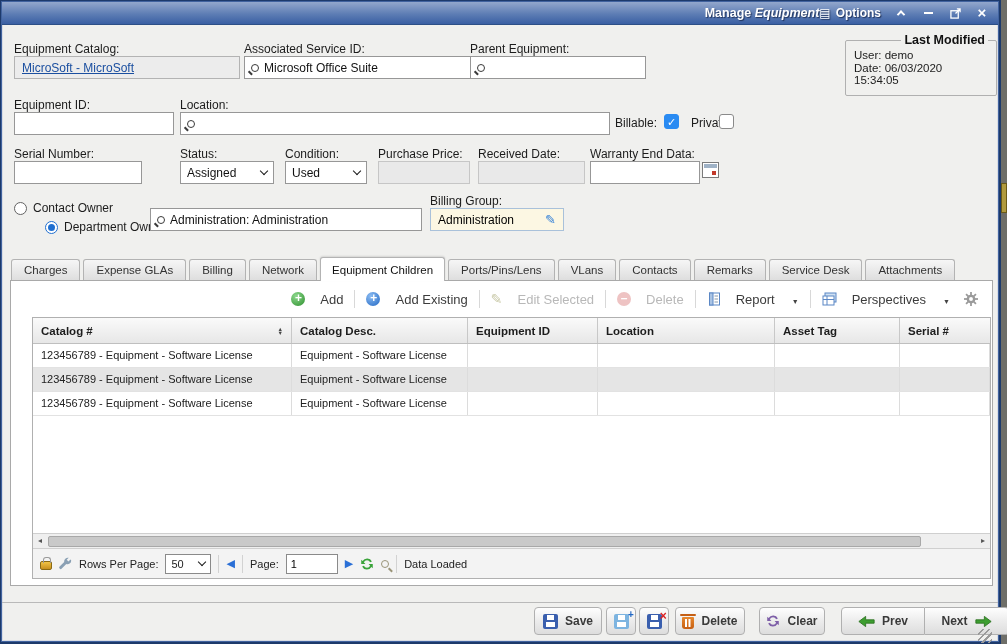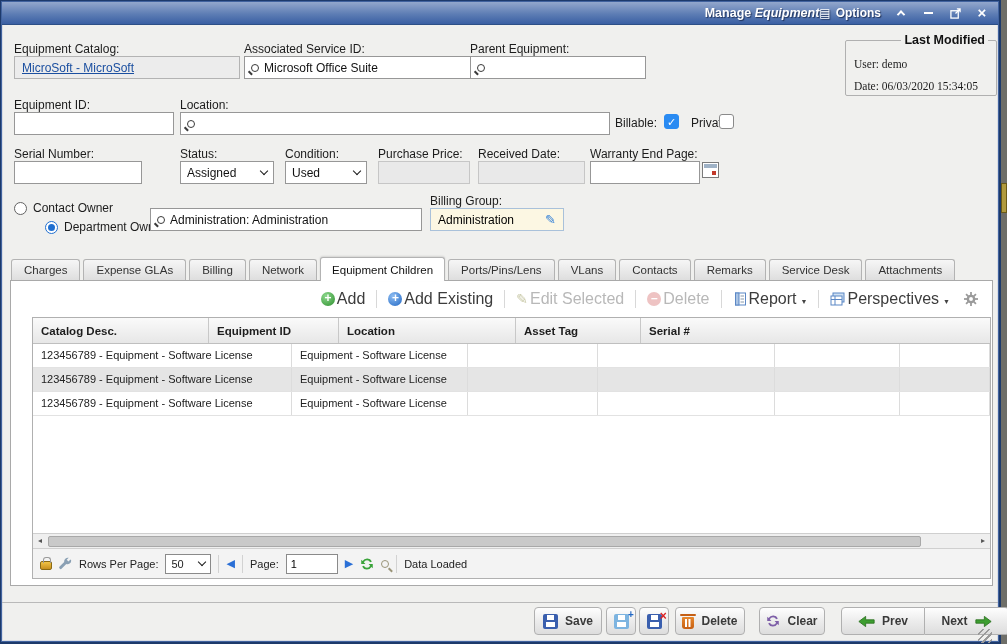--- a/index.html
+++ b/index.html
@@ -39,21 +39,21 @@
 
   .mag { position:relative; width:8px; height:8px; border:1.6px solid #3a3a3a; border-radius:50%; flex:0 0 auto; margin-right:5px; }
   .mag::after { content:""; position:absolute; width:5px; height:1.6px; background:#3a3a3a; transform:rotate(45deg); left:-4.5px; top:7px; }
 
   .side-btn { position:absolute; right:1px; top:1px; width:17px; height:19px; background:linear-gradient(#fdfdfd,#d6d6d6); border:1px solid #999; border-radius:2px; display:flex; align-items:center; justify-content:center; cursor:pointer; }
   .page-ico { position:relative; width:7px; height:10px; border:1px solid #858585; background:#fff; }
   .page-ico::after { content:""; position:absolute; left:1.5px; top:2px; width:3px; height:1px; background:#8a8a8a; box-shadow:0 2.5px 0 #8a8a8a,0 5px 0 #8a8a8a; }
 
   fieldset.lastmod { position:absolute; left:843px; top:8px; width:152px; height:63px; margin:0; border:1px solid #b0b0b0; border-radius:2px; padding:1px 8px 4px; }
   fieldset.lastmod legend { font-size:12.5px; font-weight:bold; color:#111; padding:0 3px;text-align:right; }
-  .lm-line { font-size:11.5px; color:#1c1c1c; margin-top:10px;font-family:Liberation Serif, serif; }
+  .lm-line { font-size:11.5px; color:#1c1c1c; margin-top:1px; }
 
   .cb { position:absolute; width:15px; height:15px; border:1px solid #8a8a8a; border-radius:3px; background:#fff; cursor:pointer; }
   .cb.checked { background:#2a8bf2; border-color:#2a8bf2; }
   .cb.checked::after { content:"✓"; display:block; color:#fff; font-size:11px; font-weight:bold; text-align:center; line-height:14px; }
 
   .select-chev { width:6px; height:6px; border-right:1.8px solid #1a1a1a; border-bottom:1.8px solid #1a1a1a; transform:rotate(45deg); margin-top:-3px; flex:0 0 auto; }
   .field.select { justify-content:space-between; cursor:pointer; }
 
   .cal { position:absolute; width:17px; height:16px; background:#fff; border:1px solid #7a7a7a; cursor:pointer; }
   .cal::before { content:""; position:absolute; left:1px; right:1px; top:1px; height:3.5px; background:#9fb2c6; }
@@ -69,21 +69,21 @@
 
   
   .tabwrap { position:absolute; left:8px; top:228px; width:983px; height:333px; }
   .tabs { display:flex; align-items:flex-end; height:27px; position:relative; z-index:2; padding-left:1px; }
   .tab { margin-right:3px; border:1px solid #b3b3b3; border-bottom:none; border-radius:3px 3px 0 0;
     padding:4px 12px; background:linear-gradient(#f6f6f6,#dedede); font-size:11.5px; color:#333; cursor:pointer; white-space:nowrap; }
   .tab.active { background:#fff; padding:6px 11px 5px; position:relative; top:1px; color:#111; box-shadow:0 -1px 2px rgba(0,0,0,.12); }
   .panel { position:absolute; top:27px; left:0; right:0; bottom:0; background:#fff; border:1px solid #a9a9a9; display:flex; flex-direction:column; }
 
   .toolbar { height:36px; display:flex; align-items:center; justify-content:flex-end; padding:0 8px; gap:2px; }
-  .tbtn { display:flex; align-items:center; gap:2px; font-size:16px; color:#3c3c3c; padding:3px 6px; cursor:pointer; white-space:nowrap; }
+  .tbtn { display:flex; align-items:center; gap:15px; font-size:13px; color:#3c3c3c; padding:3px 6px; cursor:pointer; white-space:nowrap; }
   .tbtn.disabled { color:#b8b8b8; cursor:default; }
   .tsep { width:1px; height:18px; background:#d8d8d8; margin:0 3px; }
   .ic-circle { width:14px; height:14px; border-radius:50%; color:#fff; font-size:12px; font-weight:bold; line-height:13px; text-align:center; flex:0 0 auto; }
   .ic-circle.green { background:radial-gradient(circle at 35% 30%,#8cd88c,#2e8f2e); }
   .ic-circle.blue  { background:radial-gradient(circle at 35% 30%,#8cbcf2,#2268c4); }
   .ic-circle.reddis{ background:#eec3c3; }
   .g-plus::after { content:"+"; } .g-minus::after { content:"–"; }
   .pencil-dis::after { content:"✎"; color:#c9c9a8; font-size:14px; }
   .g-caret::after { content:"▼"; font-size:7px; color:#444; margin-left:2px; }
 
@@ -234,21 +234,21 @@
         <span>Used</span>
         <i class="select-chev"></i>
       </div>
 
       <div class="lbl" style="left:376px; top:122px;">Purchase Price:</div>
       <input class="field disabled" style="left: 376px; top: 136px; width: 92px;" disabled="" value="">
 
       <div class="lbl" style="left:476px; top:122px;">Received Date:</div>
       <input class="field disabled" style="left: 476px; top: 136px; width: 107px;" disabled="" value="">
 
-      <div class="lbl" style="left:588px; top:122px;">Warranty End Page:</div>
+      <div class="lbl" style="left:588px; top:122px;">Warranty End Data:</div>
       <input class="field" style="left: 588px; top: 136px; width: 110px;" value="">
       <span class="cal" style="left:700px; top:137px;"></span>
 
       <div class="radio-row" style="left:12px; top:176px;">
         <i class="radio"></i>
         <span class="radio-lbl">Contact Owner</span>
       </div>
       <div class="radio-row" style="left:12px; top:195px;padding-left:31px;">
         <i class="radio sel"></i>
         <span class="radio-lbl">Department Owner</span>
@@ -335,20 +335,27 @@
                     <rect x="7" y="0" width="2" height="16" transform="rotate(-45 8 8)"></rect>
                     <circle cx="8" cy="8" r="5"></circle>
                   </g>
                   <circle cx="8" cy="8" r="2.2" fill="#fff"></circle>
                 </svg>
             </span>
           </div>
 
           <div class="grid">
             <div class="thead">
+              <div class="th c0">
+                <span>Catalog #</span>
+                <span class="sort">
+                    <i class="g-up"></i>
+                    <i class="g-down"></i>
+                  </span>
+              </div>
               <div class="th c1">
                   <span>Catalog Desc.</span>
                 </div>
               <div class="th c2">
                   <span>Equipment ID</span>
                 </div>
               <div class="th c3">
                   <span>Location</span>
                 </div>
               <div class="th c4">

